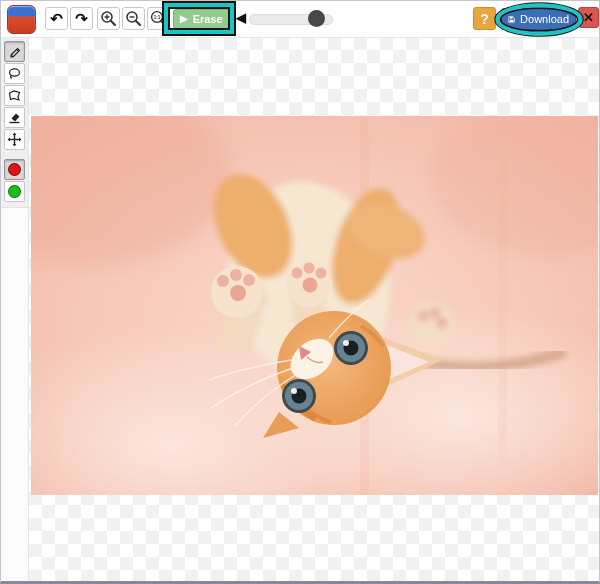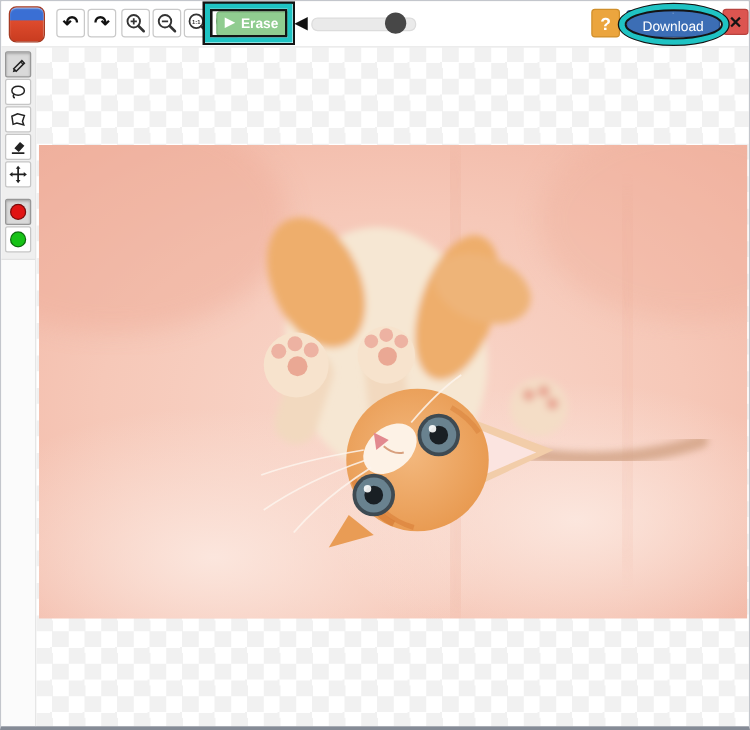--- a/index.html
+++ b/index.html
@@ -28,21 +28,21 @@
           pointer-events:none;z-index:9;}
 
   .slider{position:absolute;left:248px;top:13px;width:82px;height:9px;background:#eaeaea;
           border:1px solid #dcdcdc;border-radius:5px;cursor:pointer;}
   .slider-handle{position:absolute;top:-5px;width:17px;height:17px;border-radius:50%;
                  background:#474747;cursor:grab;}
 
   .help-btn{left:472px;background:#eba53e;border-color:#d08f2b;color:#fff;font-size:14px;}
   .download-btn{position:absolute;left:500px;top:7px;height:22px;width:75px;box-sizing:border-box;
                 background:#3c6eb5;border:1px solid #2f5a99;border-radius:3px;color:#fff;font-size:11px;
-                display:flex;align-items:center;justify-content:center;gap:5px;cursor:pointer;flex-direction:column;}
+                display:flex;align-items:center;justify-content:center;gap:5px;cursor:pointer;}
   .close-btn{left:577px;width:21px;height:21px;background:#dc5550;border-color:#b8433f;color:#141414;font-size:13px;}
   .hl-ellipse{position:absolute;left:491px;top:0px;width:94px;height:37px;pointer-events:none;z-index:9;}
 
   
   .sidebar{position:absolute;left:0;top:36px;bottom:0;width:27px;background:#fbfbfb;
            border-right:1px solid #e6e6e6;z-index:4;}
   .toolpanel{background:#efefef;padding:3px 0 4px 0;border-bottom:1px solid #e2e2e2;}
   .tool{display:block;width:21px;height:21px;box-sizing:border-box;margin:1px auto;background:#fff;
         border:1px solid #c6c6c6;border-radius:2px;padding:0;cursor:pointer;
         display:flex;align-items:center;justify-content:center;}

